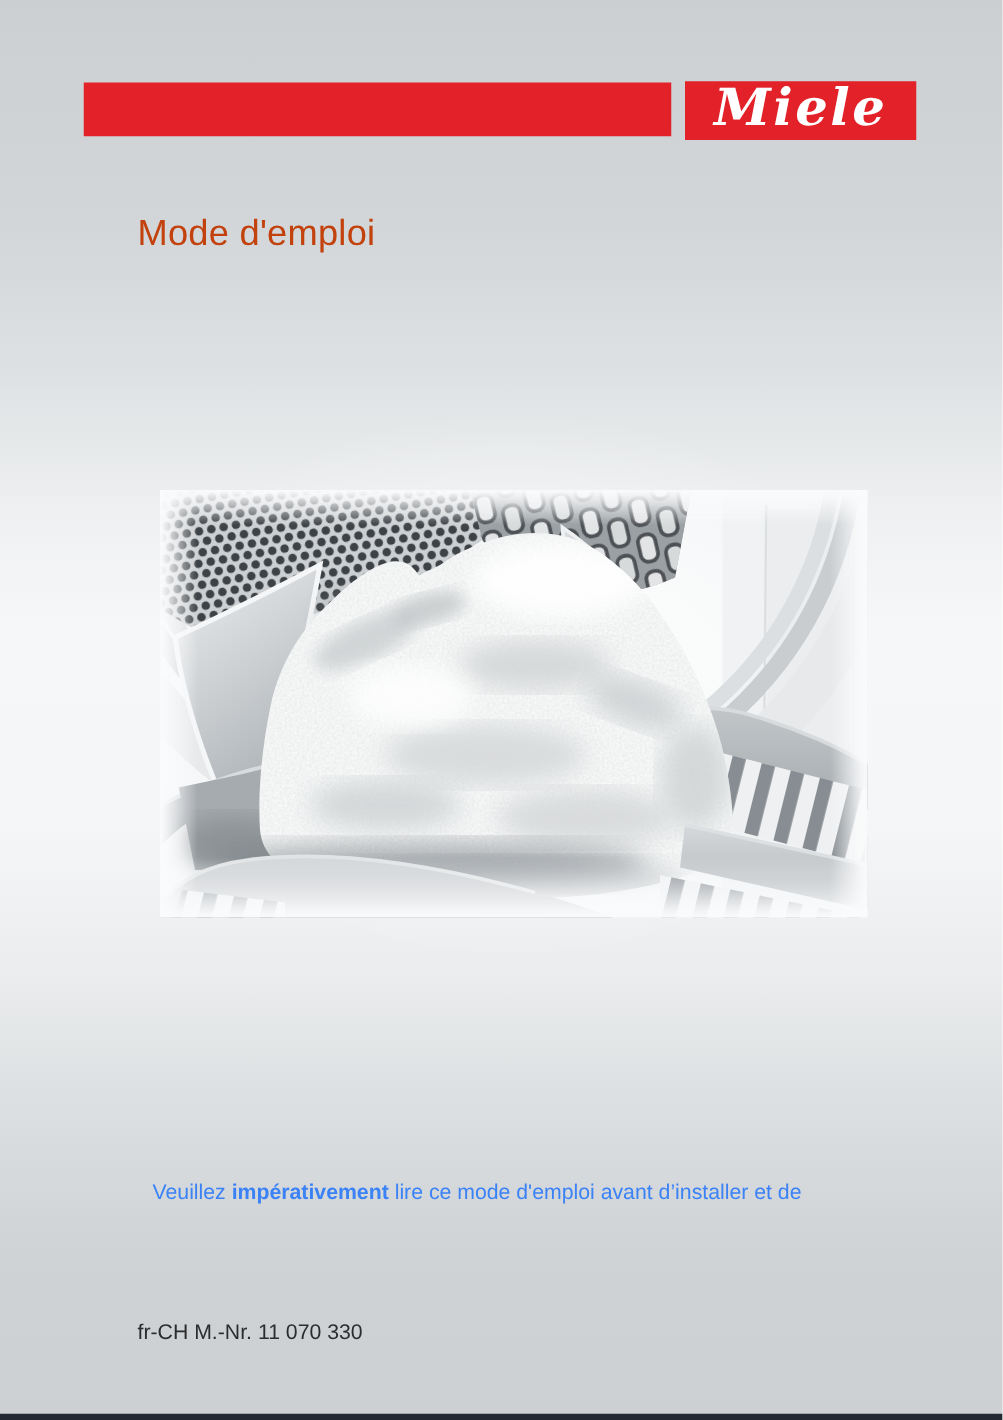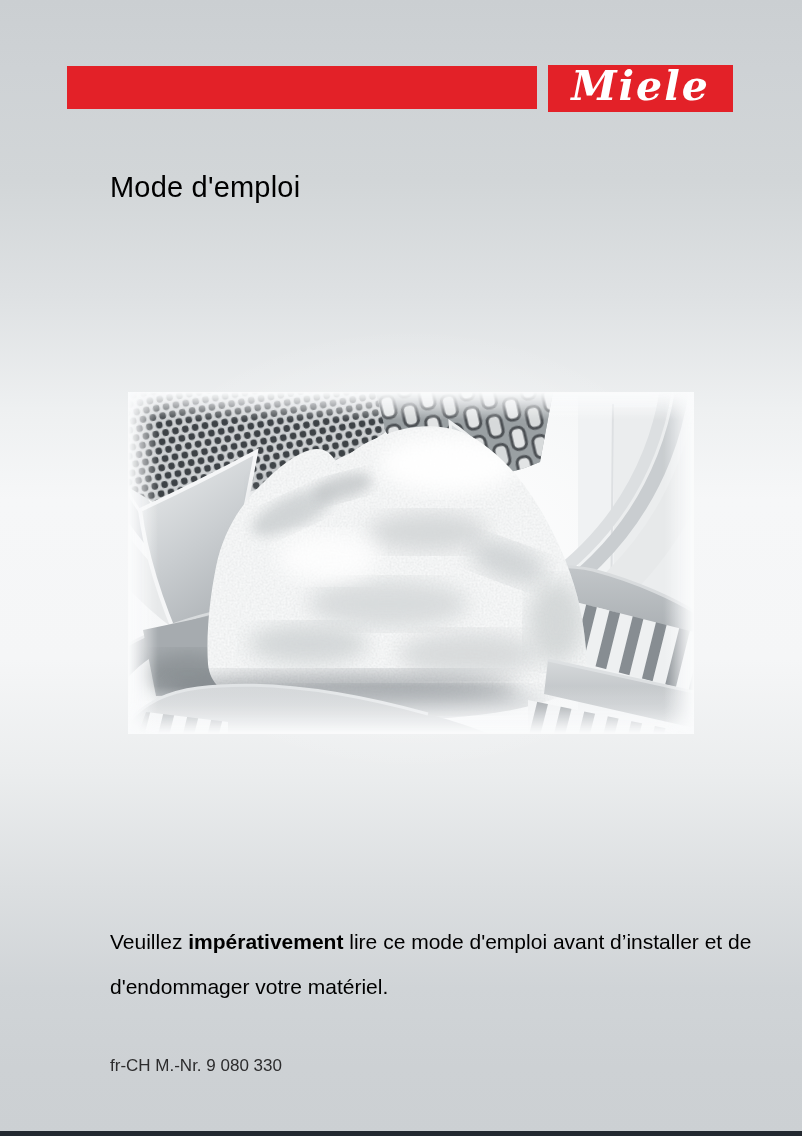--- a/index.html
+++ b/index.html
@@ -24,30 +24,30 @@
     background:var(--brand-red,#e32128);
     display:flex;align-items:center;justify-content:center;
   }
   .logo-text{
     font-family:"DejaVu Serif",serif;font-style:italic;font-weight:bold;
     font-size:41px;color:#ffffff;letter-spacing:2px;line-height:47px;
     transform:translateY(-2px);
   }
   .title{
     position:absolute;left:110px;top:163px;margin:0;
-    font-size:29px;line-height:48px;font-weight:400;color:#000000;
+    font-size:29px;line-height:48px;font-weight:400;color:#c2410c;
     letter-spacing:0.2px;
   }
   .title span{display:block;white-space:nowrap;}
   .photo{
     position:absolute;left:128px;top:392px;width:566px;height:342px;
   }
   .intro{
-    position:absolute;left:110px;top:931px;margin:0;width:600px;
-    font-size:21px;line-height:22.5px;color:#000000;white-space:nowrap;
+    position:absolute;left:110px;top:931px;margin:12px;width:600px;
+    font-size:17px;line-height:22.5px;color:#3b82f6;white-space:nowrap;
   }
   .intro b{font-weight:bold;}
   .footer-line{
     position:absolute;left:110px;top:1055px;
     font-size:17px;line-height:22px;color:#2c2c2d;white-space:nowrap;
   }
   .bottom-strip{
     position:absolute;left:0;bottom:0;width:802px;height:5px;
     background:var(--bottom-strip,#232930);
   }
@@ -253,19 +253,18 @@
           <rect x="536" y="0" width="30" height="342" fill="url(#vR)"></rect>
           <rect x="-35" y="-35" width="636" height="412" rx="55" fill="none" stroke="#fafbfc" stroke-width="70" opacity="0.9" filter="url(#b14)"></rect>
         </g>
       </g>
     </svg>
   </div>
 
   <p class="intro">
     <span>Veuillez </span><b>impérativement</b><span> lire ce mode d'emploi avant d’installer et de</span><br>
     <br>
-    <span>d'endommager votre matériel.</span>
   </p>
 
-  <div class="footer-line">fr-CH M.-Nr. 9 080 330</div>
+  <div class="footer-line">fr-CH M.-Nr. 11 070 330</div>
 
   <div class="bottom-strip"></div>
 </div>
 
 </body></html>

